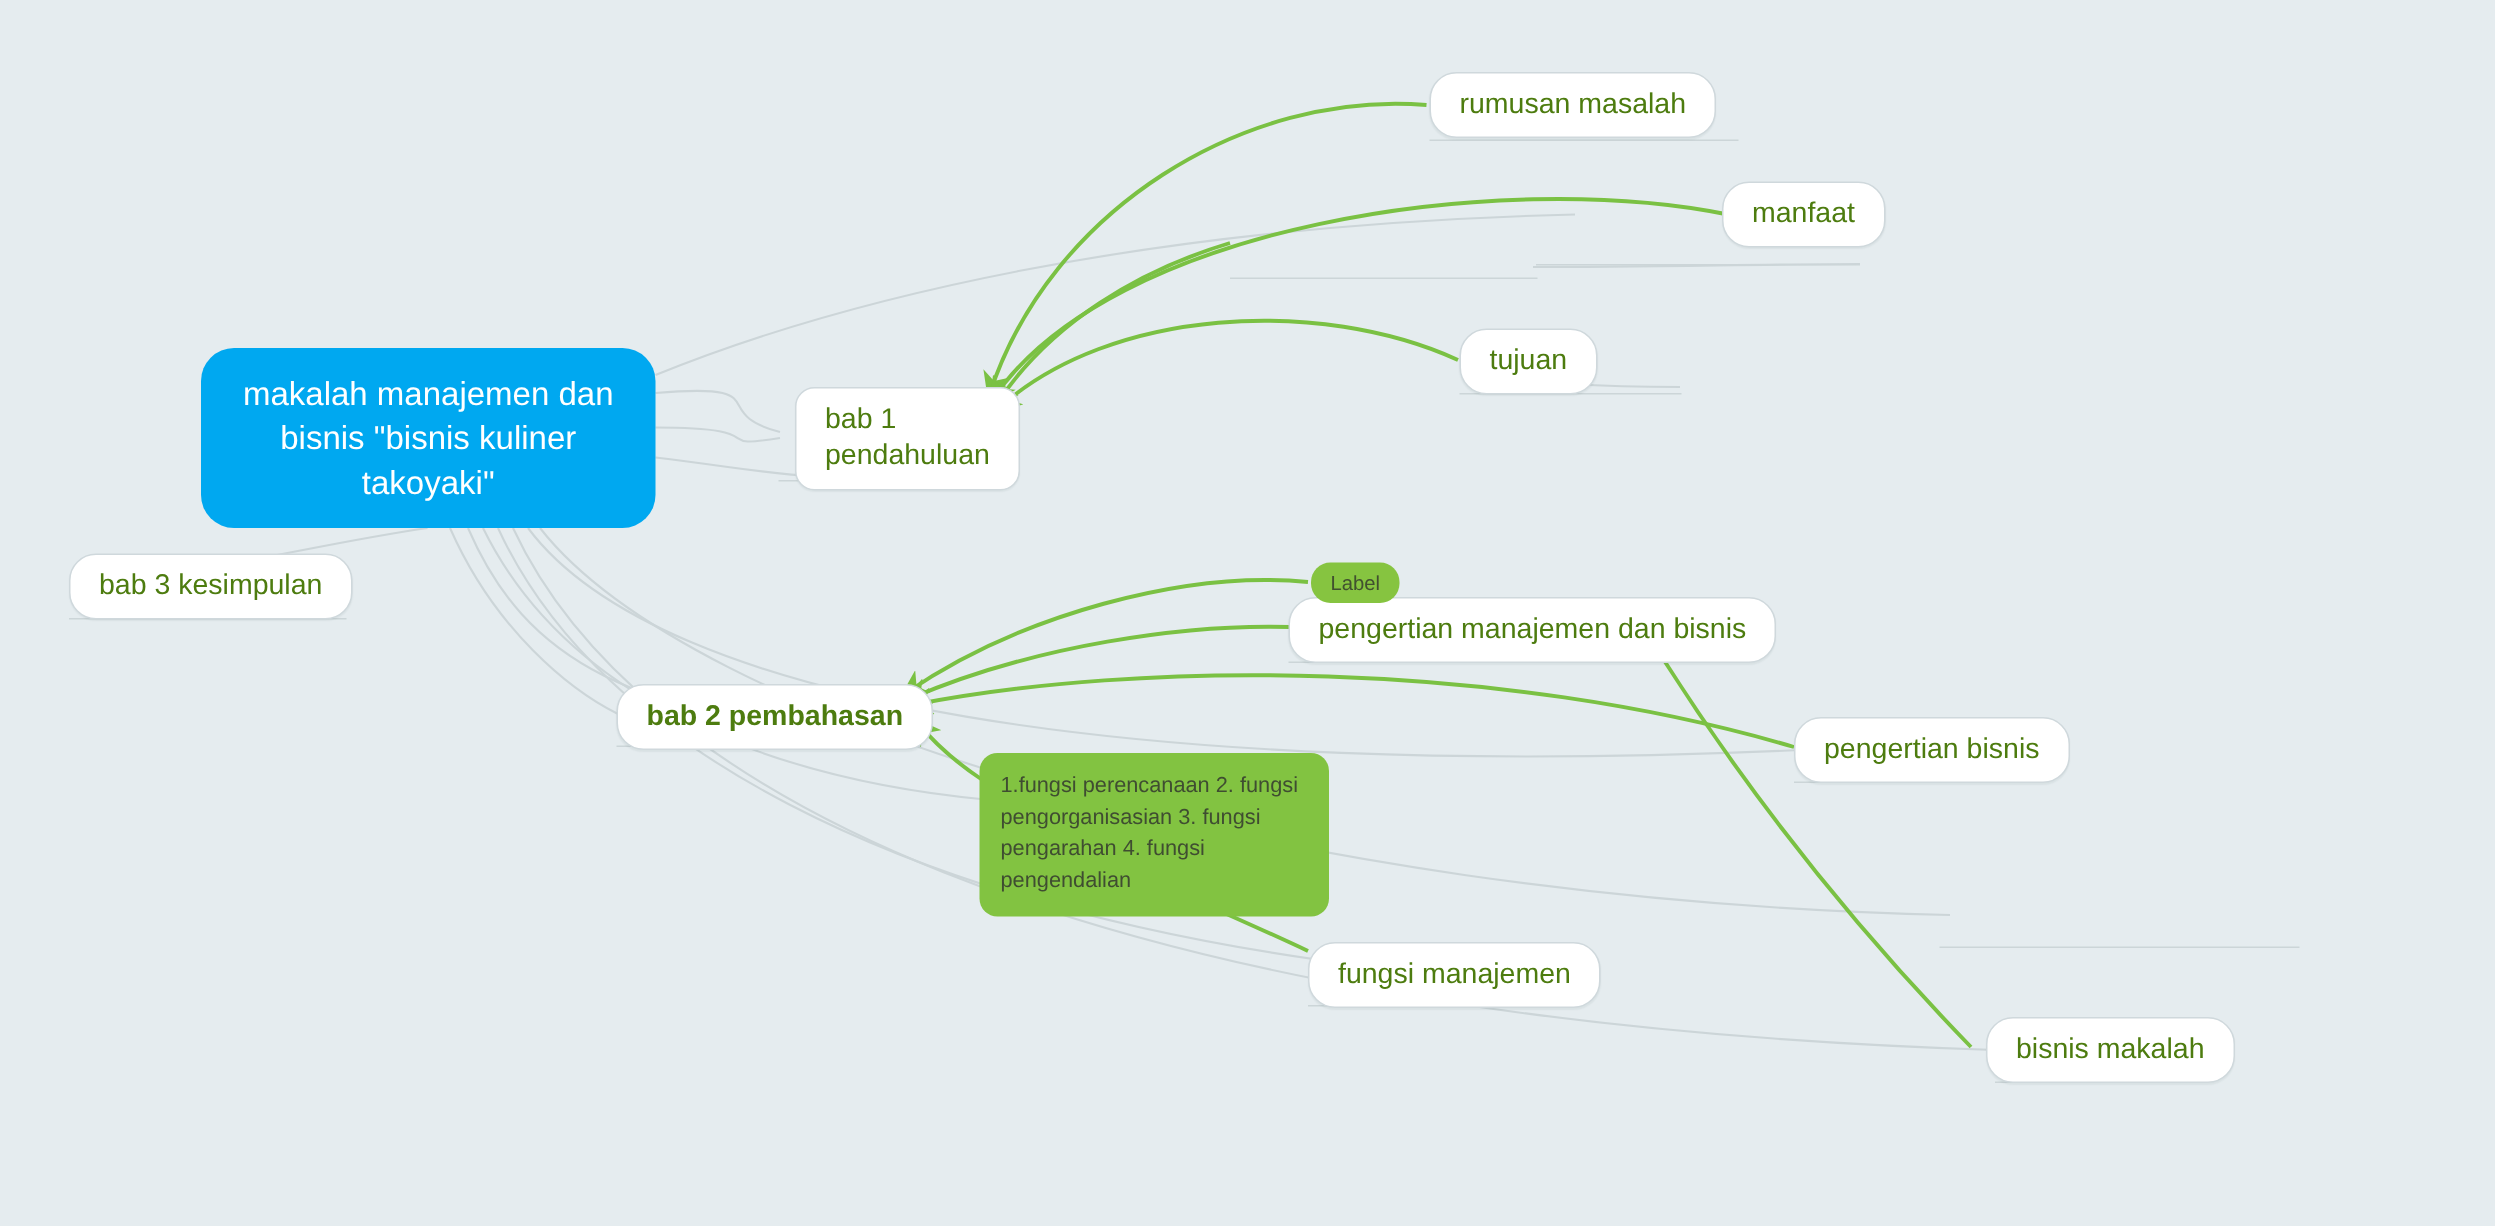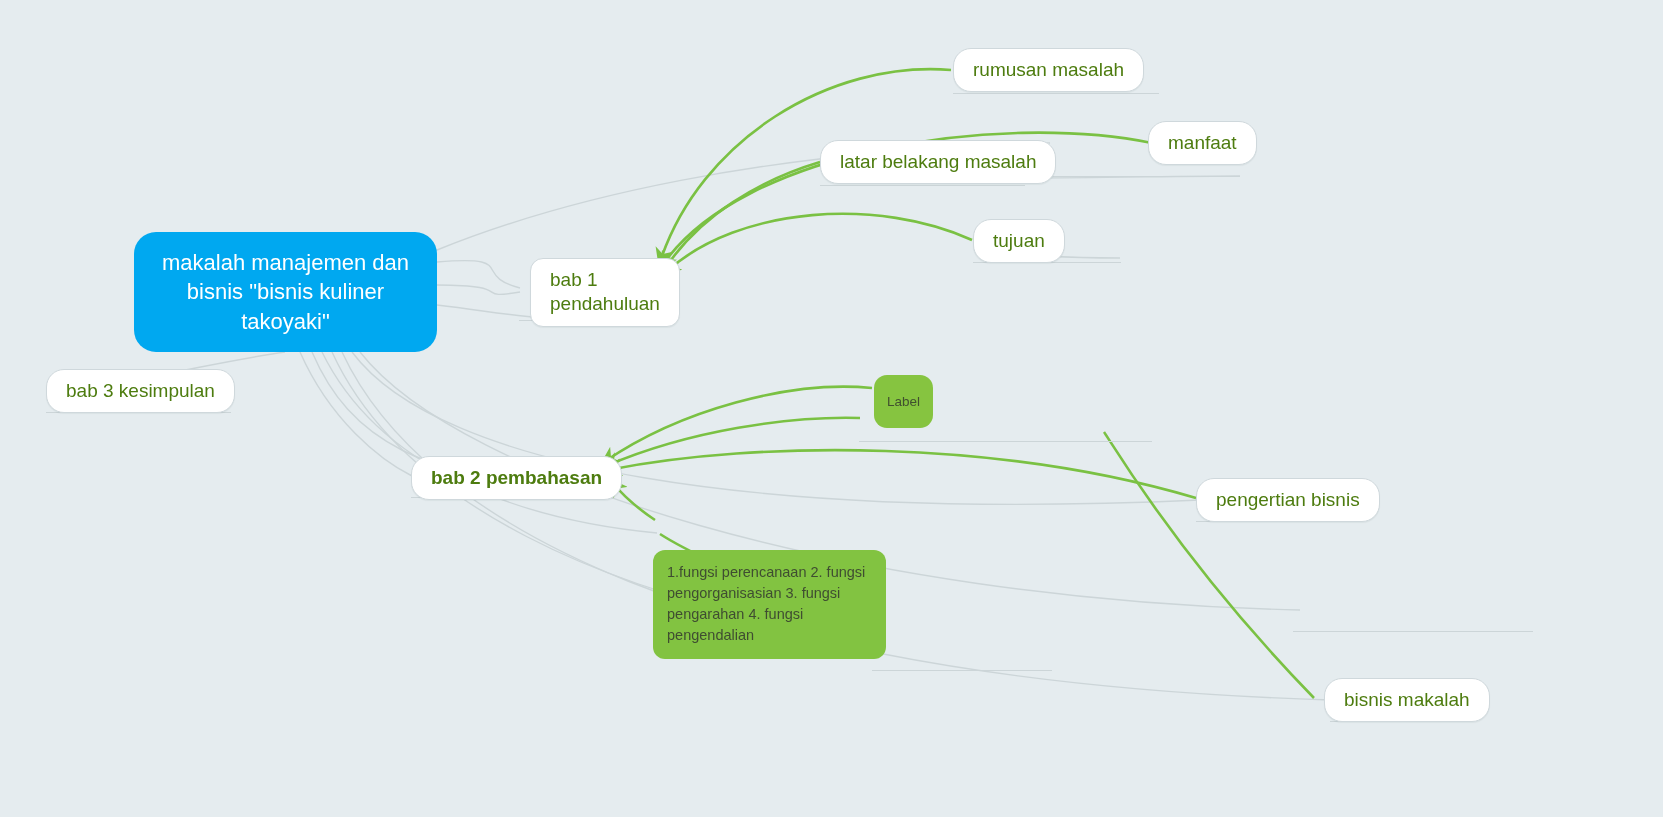--- a/index.html
+++ b/index.html
@@ -58,29 +58,28 @@
     border: none;
     border-radius: 12px;
     color: #3f4d31;
     font-size: 14.5px;
     line-height: 1.46;
     padding: 12px 14px;
     align-items: flex-start;
     text-align: left;
     box-shadow: none;
     z-index: 3;
-    margin-top: 48px;
   }
   .node.pill-label {
     background: #86c440;
     border: none;
     border-radius: 13px;
     color: #41502f;
     font-size: 13.5px;
-    padding: 18px 13px;
+    padding: 5px 13px;
     box-shadow: none;
     z-index: 6;
     justify-content: center;
   }
   .underline {
     position: absolute;
     height: 1px;
     background: #ccd5d8;
     z-index: 2;
   }
@@ -142,37 +141,38 @@
   <div class="underline" style="left:411px;  top:497px; width:175px;"></div>
   <div class="underline" style="left:1196px; top:521px; width:163px;"></div>
   <div class="underline" style="left:1293px; top:631px; width:240px;"></div>
   <div class="underline" style="left:872px;  top:670px; width:180px;"></div>
   <div class="underline" style="left:1330px; top:721px; width:125px;"></div>
 
   <div class="node root" style="left:134px; top:232px; width:303px; height:120px;">makalah manajemen dan bisnis "bisnis kuliner takoyaki"</div>
 
   <div class="node" style="left:953px; top:48px;">rumusan masalah</div>
 
-  <div class="node" style="left:820px; top:140px;">latar belakang masalah</div>
 
   <div class="node" style="left:1148px; top:121px;">manfaat</div>
 
   <div class="node" style="left:973px; top:219px;">tujuan</div>
 
   <div class="node" style="left:530px; top:258px;border-radius:13px;">bab 1
 pendahuluan</div>
 
   <div class="node" style="left:46px; top:369px;">bab 3 kesimpulan</div>
 
   <div class="node" style="left:411px; top:456px;font-weight:bold;">bab 2 pembahasan</div>
 
   <div class="node pill-label" style="left:874px; top:375px;">Label</div>
 
+  <div class="node" style="left:859px; top:398px;">pengertian manajemen dan bisnis</div>
 
   <div class="node" style="left:1196px; top:478px;">pengertian bisnis</div>
 
   <div class="node note" style="left:653px; top:502px; width:233px;">1.fungsi perencanaan 2. fungsi pengorganisasian 3. fungsi pengarahan 4. fungsi pengendalian</div>
 
 
+  <div class="node" style="left:872px; top:628px;">fungsi manajemen</div>
 
   <div class="node" style="left:1324px; top:678px;">bisnis makalah</div>
 
 </div>
 
 </body></html>

